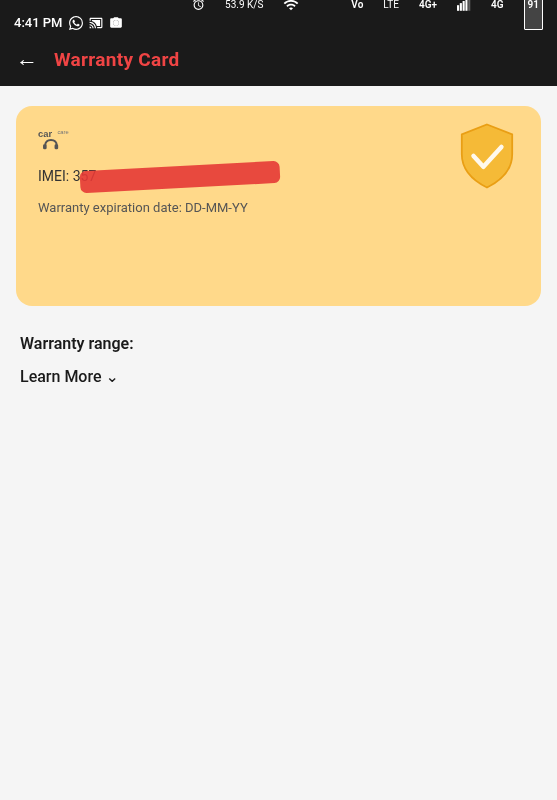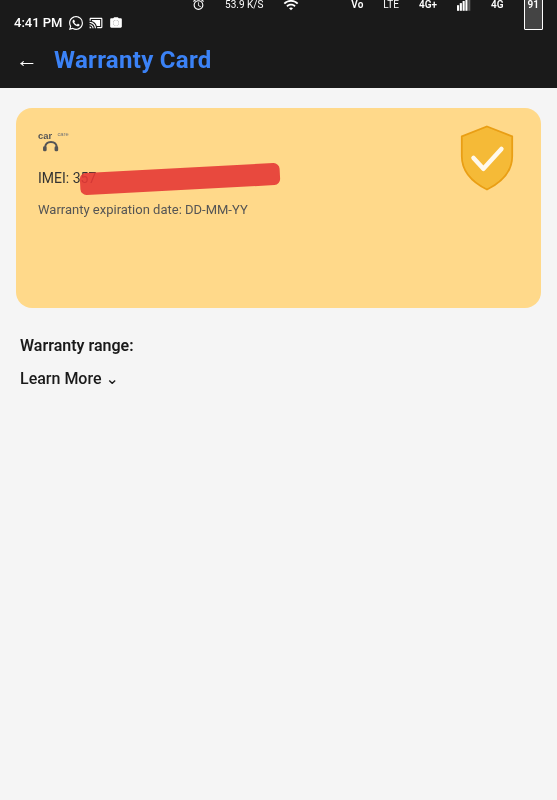--- a/index.html
+++ b/index.html
@@ -51,22 +51,22 @@
     }
 
     .back-arrow {
       color: #ffffff;
       font-size: 22px;
       cursor: pointer;
       font-weight: 300;
     }
 
     .header-title {
-      color: #3b82f6;
-      font-size: 24px;
+      color: #ef4444;
+      font-size: 19px;
       font-weight: 700;
       letter-spacing: 0.3px;
     }
 
     
     .content {
       background: #f5f5f5;
       min-height: 720px;
       padding: 20px 16px 30px 16px;
       border-radius: 0;

